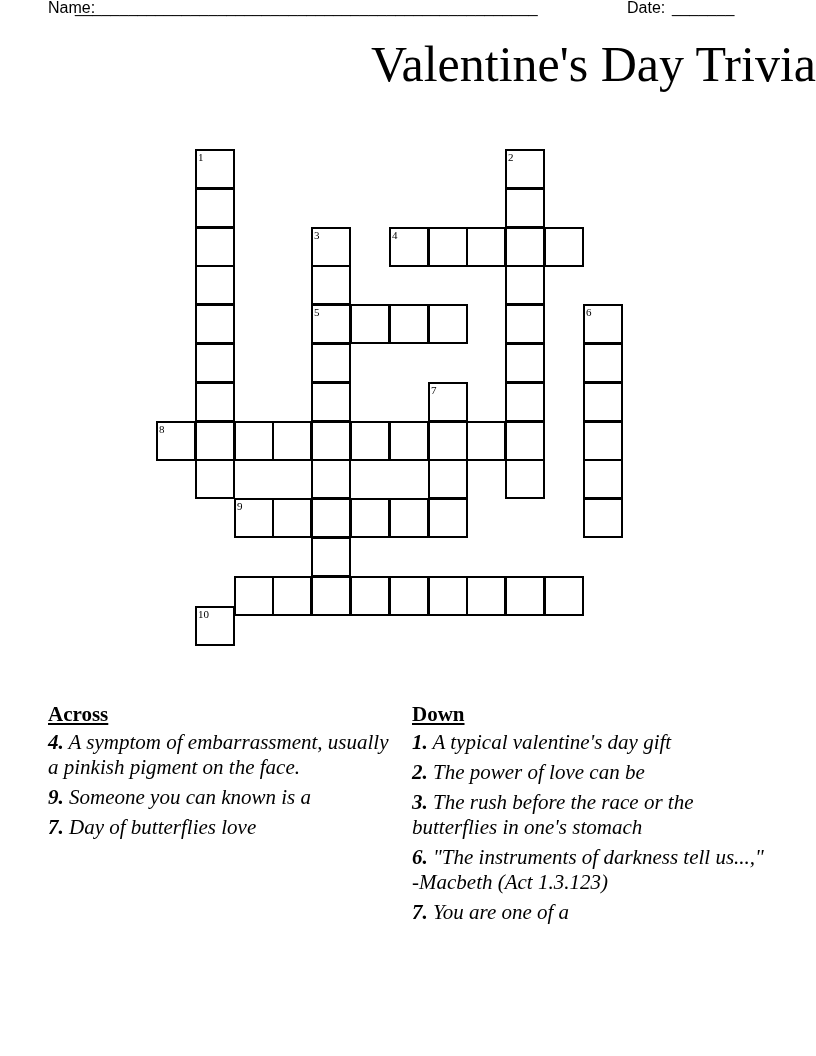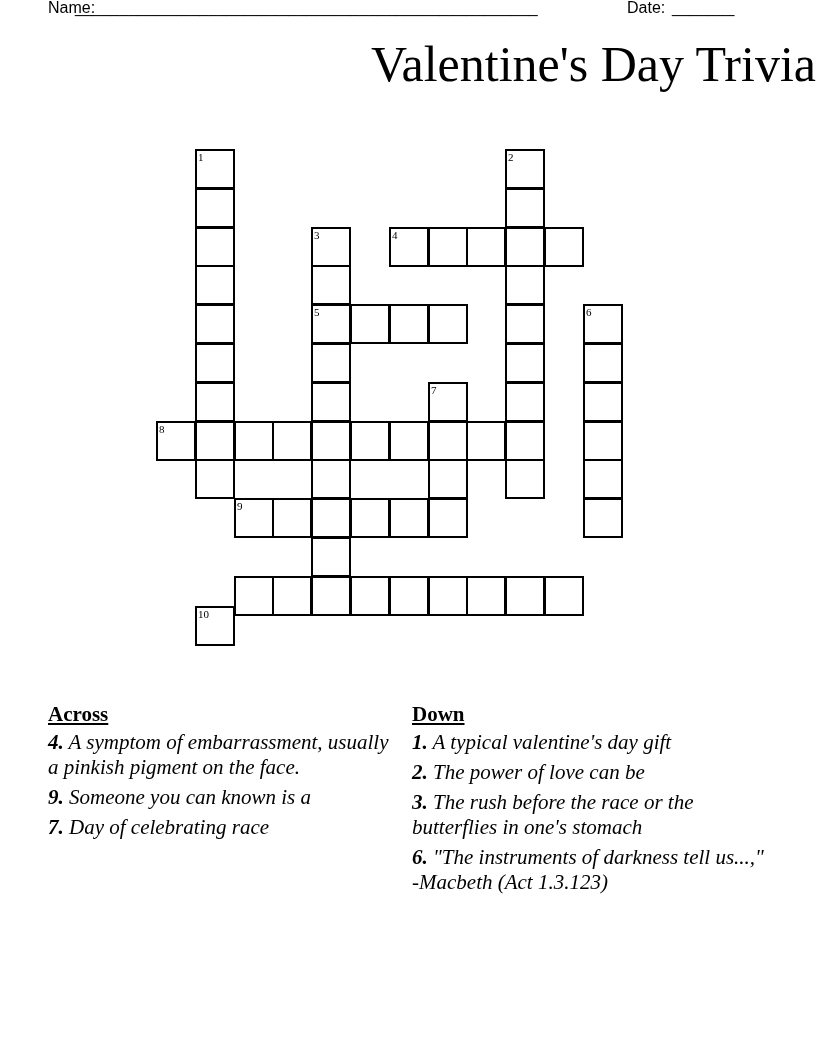--- a/index.html
+++ b/index.html
@@ -132,25 +132,26 @@
     <div class="cell" style="left: 466px; top: 576px;"></div>
     <div class="cell" style="left: 505px; top: 576px;"></div>
     <div class="cell" style="left: 544px; top: 576px;"></div>
   </div>
 
 <div class="clues across">
   <h2>Across</h2>
   <div id="across-list">
       <div class="clue"><b>4.</b><span> A symptom of embarrassment, usually a pinkish pigment on the face.</span></div>
       <div class="clue"><b>9.</b><span> Someone you can known is a</span></div>
-      <div class="clue"><b>7.</b><span> Day of celebrating race</span></div>
+      <div class="clue"><b>7.</b><span> Day of butterflies love</span></div>
     </div>
 </div>
 
 <div class="clues down">
   <h2>Down</h2>
   <div id="down-list">
       <div class="clue"><b>1.</b><span> A typical valentine's day gift</span></div>
       <div class="clue"><b>2.</b><span> The power of love can be</span></div>
       <div class="clue"><b>3.</b><span> The rush before the race or the butterflies in one's stomach</span></div>
       <div class="clue"><b>6.</b><span> "The instruments of darkness tell us...," -Macbeth (Act 1.3.123)</span></div>
+      <div class="clue"><b>7.</b><span> You are one of a</span></div>
     </div>
 </div>
 
 </body></html>

